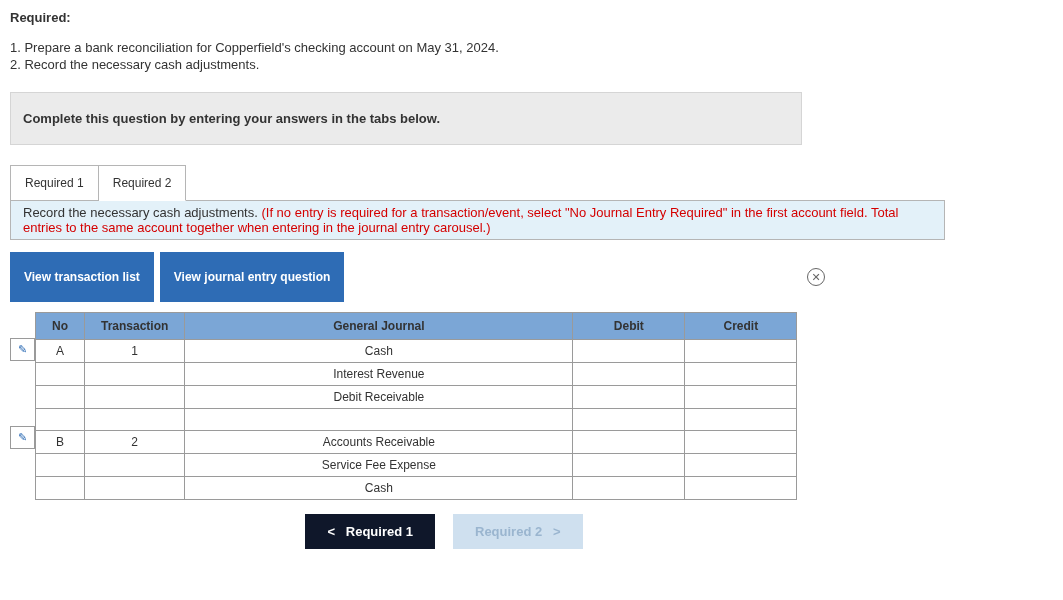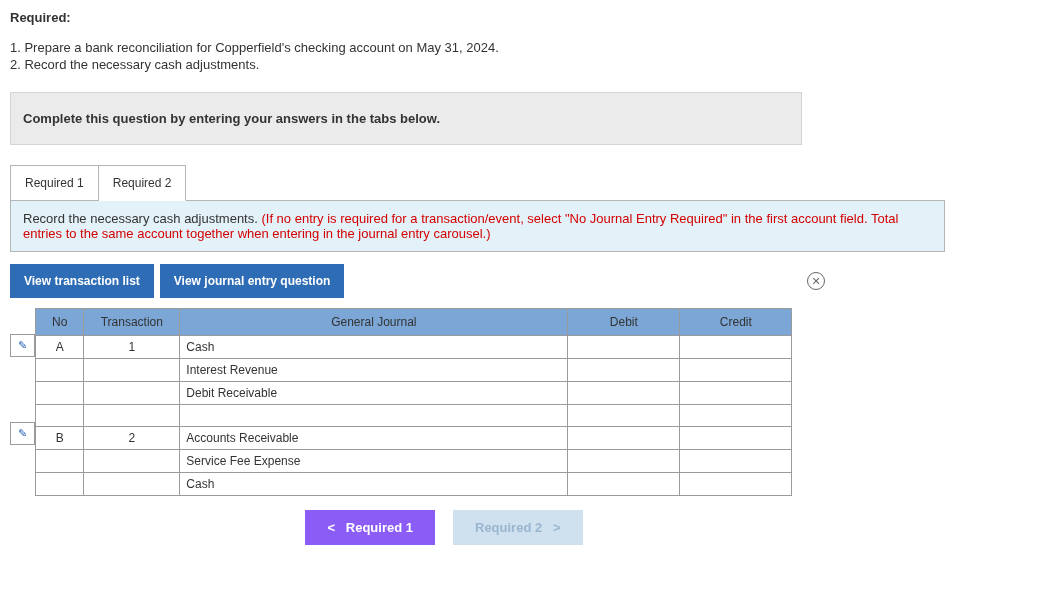--- a/index.html
+++ b/index.html
@@ -30,37 +30,37 @@
     background: #fff;
     font-size: 12px;
     cursor: pointer;
   }
   .tab + .tab { border-left: none; }
   .tab.active { border-bottom: 1px solid #fff; position: relative; z-index: 2; }
   .prompt-box {
     background: #e3f1f9;
     border: 1px solid #b5b5b5;
     margin-top: -1px;
-    padding: 10px 12px;
+    padding: 4px 12px;
     font-size: 13px;
   }
   .prompt-red { color: #d40000; }
   .btn-row {
     display: flex;
     align-items: center;
     margin-top: 12px;
     position: relative;
     width: 935px;
   }
   .blue-btn {
     background: #2e6cb5;
     color: #fff;
     font-weight: bold;
     font-size: 12px;
-    padding: 10px 14px;
+    padding: 18px 14px;
     border: none;
     margin-right: 6px;
     cursor: pointer;
   }
   .close-circle {
     position: absolute;
     right: 120px;
     width: 18px;
     height: 18px;
     border: 1.5px solid #666;
@@ -73,32 +73,32 @@
     cursor: pointer;
   }
   .journal-wrap { margin-top: 10px; }
   .journal-table { border-collapse: collapse; margin-left: 24px; }
   .journal-table th, .journal-table td {
     border: 1px solid #9a9a9a;
     font-size: 12px;
   }
   .journal-table th {
     background: #7ba6d6;
-    font-weight: normal;
+    font-weight: bold;
     text-align: center;
     padding: 6px 16px;
   }
   .journal-table td {
     background: #fff;
     padding: 4px 6px;
     height: 22px;
   }
   .col-no   { width: 48px; text-align: center; }
   .col-tx   { width: 96px; text-align: center; }
-  .col-gj   { width: 388px; text-align: left; }
+  .col-gj   { width: 388px; text-align: center; }
   .col-dc   { width: 112px; text-align: center; }
   .edit-cell {
     border: 1px solid #9a9a9a;
     width: 24px;
     height: 22px;
     text-align: center;
     font-size: 11px;
     color: #2e6cb5;
     cursor: pointer;
   }
@@ -110,21 +110,21 @@
     width: 820px;
     margin-left: 24px;
   }
   .nav-btn {
     padding: 10px 22px;
     font-size: 13px;
     font-weight: bold;
     border: none;
     cursor: pointer;
   }
-  .nav-prev { background: #8b5cf6; color: #fff; }
+  .nav-prev { background: #0f172a; color: #fff; }
   .nav-next { background: #cfe0ef; color: #9ab5cf; }
   .chev { font-weight: bold; }
 </style>
 </head>
 <body>
 
 <div class="required-heading">Required:</div>
 <div class="required-list">
   <div>1. Prepare a bank reconciliation for Copperfield's checking account on May 31, 2024.</div>
   <div>2. Record the necessary cash adjustments.</div>

